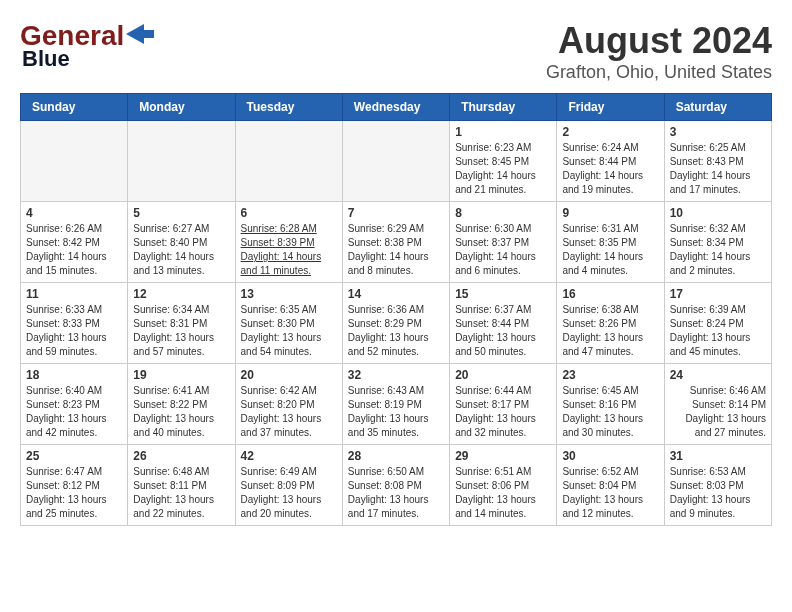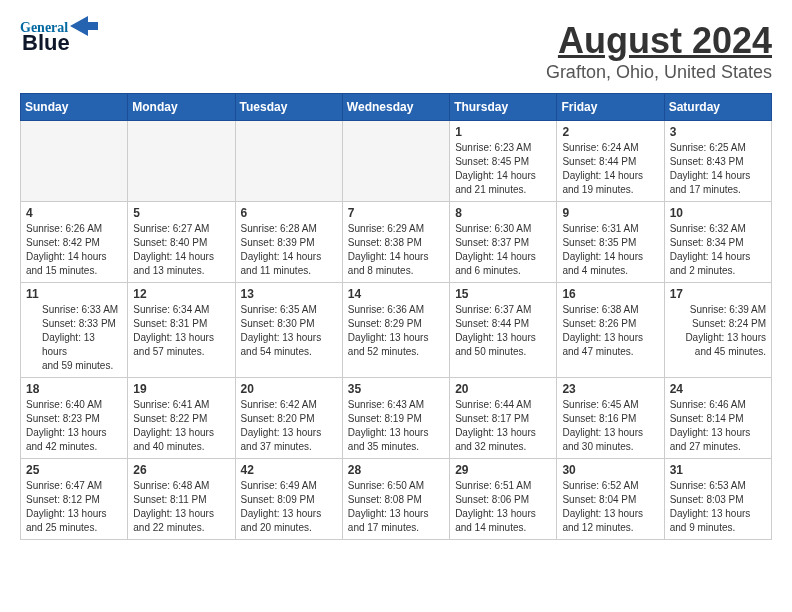--- a/index.html
+++ b/index.html
@@ -21,38 +21,37 @@
       flex-direction: column;
       align-items: flex-start;
     }
     .title-block {
       text-align: right;
     }
     .month-year {
       font-size: 36px;
       font-weight: bold;
       color: #333;
-      text-decoration: underline;
     }
     .location {
       font-size: 18px;
       color: #555;
       text-align: center;
     }
     table {
       width: 100%;
       border-collapse: collapse;
       table-layout: fixed;
     }
     th {
       background: #2563b0;
       color: #fff;
       font-size: 12px;
       font-weight: bold;
-      padding: 6px 4px;
+      padding: 6px 11px;
       text-align: left;
       border: 1px solid #1a4d96;
     }
     td {
       border: 1px solid #ccc;
       vertical-align: top;
       padding: 4px 5px;
       height: 80px;
       font-size: 10.5px;
       color: #333;
@@ -72,21 +71,21 @@
       line-height: 1.4;
       color: #333;
     }
   </style>
 </head>
 <body>
 
 <div class="header-area">
   <div class="logo">
     <div style="display:flex;align-items:center;">
-      <span style="font-size:14px;font-weight:bold;color:#0369a1;font-family:Liberation Serif, serif;"><span>General</span></span>
+      <span style="font-size:28px;font-weight:bold;color:#7f1d1d;"><span>General</span></span>
       <svg width="28" height="20" viewBox="0 0 28 20" style="margin-left:2px;margin-top:-4px;">
         <polygon points="0,10 18,0 18,6 28,6 28,14 18,14 18,20" fill="#2563b0"></polygon>
       </svg>
     </div>
     <span style="font-size:22px;font-weight:bold;color:#0f172a;margin-top:-6px;margin-left:2px;text-align:center;">Blue</span>
   </div>
   <div class="title-block">
     <div class="month-year">August 2024</div>
     <div class="location">Grafton, Ohio, United States</div>
   </div>
@@ -142,21 +141,21 @@
         </td>
         <td>
           <span class="day-num">5</span>
           <div class="cell-text" style="white-space: pre-line;">Sunrise: 6:27 AM
 Sunset: 8:40 PM
 Daylight: 14 hours
 and 13 minutes.</div>
         </td>
         <td>
           <span class="day-num">6</span>
-          <div class="cell-text" style="white-space: pre-line;">Sunrise: 6:28 AM
+          <div class="cell-text" style="white-space: pre-line; text-decoration: underline;">Sunrise: 6:28 AM
 Sunset: 8:39 PM
 Daylight: 14 hours
 and 11 minutes.</div>
         </td>
         <td>
           <span class="day-num">7</span>
           <div class="cell-text" style="white-space: pre-line;">Sunrise: 6:29 AM
 Sunset: 8:38 PM
 Daylight: 14 hours
 and 8 minutes.</div>
@@ -179,21 +178,21 @@
           <span class="day-num">10</span>
           <div class="cell-text" style="white-space: pre-line;">Sunrise: 6:32 AM
 Sunset: 8:34 PM
 Daylight: 14 hours
 and 2 minutes.</div>
         </td>
       </tr>
       <tr>
         <td>
           <span class="day-num">11</span>
-          <div class="cell-text" style="white-space: pre-line; margin-left: 16px;">Sunrise: 6:33 AM
+          <div class="cell-text" style="white-space: pre-line;">Sunrise: 6:33 AM
 Sunset: 8:33 PM
 Daylight: 13 hours
 and 59 minutes.</div>
         </td>
         <td>
           <span class="day-num">12</span>
           <div class="cell-text" style="white-space: pre-line;">Sunrise: 6:34 AM
 Sunset: 8:31 PM
 Daylight: 13 hours
 and 57 minutes.</div>
@@ -221,21 +220,21 @@
         </td>
         <td>
           <span class="day-num">16</span>
           <div class="cell-text" style="white-space: pre-line;">Sunrise: 6:38 AM
 Sunset: 8:26 PM
 Daylight: 13 hours
 and 47 minutes.</div>
         </td>
         <td>
           <span class="day-num">17</span>
-          <div class="cell-text" style="white-space: pre-line; text-align: right;">Sunrise: 6:39 AM
+          <div class="cell-text" style="white-space: pre-line;">Sunrise: 6:39 AM
 Sunset: 8:24 PM
 Daylight: 13 hours
 and 45 minutes.</div>
         </td>
       </tr>
       <tr>
         <td>
           <span class="day-num">18</span>
           <div class="cell-text" style="white-space: pre-line;">Sunrise: 6:40 AM
 Sunset: 8:23 PM
@@ -250,21 +249,21 @@
 and 40 minutes.</div>
         </td>
         <td>
           <span class="day-num">20</span>
           <div class="cell-text" style="white-space: pre-line;">Sunrise: 6:42 AM
 Sunset: 8:20 PM
 Daylight: 13 hours
 and 37 minutes.</div>
         </td>
         <td>
-          <span class="day-num">35</span>
+          <span class="day-num">32</span>
           <div class="cell-text" style="white-space: pre-line;">Sunrise: 6:43 AM
 Sunset: 8:19 PM
 Daylight: 13 hours
 and 35 minutes.</div>
         </td>
         <td>
           <span class="day-num">20</span>
           <div class="cell-text" style="white-space: pre-line;">Sunrise: 6:44 AM
 Sunset: 8:17 PM
 Daylight: 13 hours
@@ -272,21 +271,21 @@
         </td>
         <td>
           <span class="day-num">23</span>
           <div class="cell-text" style="white-space: pre-line;">Sunrise: 6:45 AM
 Sunset: 8:16 PM
 Daylight: 13 hours
 and 30 minutes.</div>
         </td>
         <td>
           <span class="day-num">24</span>
-          <div class="cell-text" style="white-space: pre-line;">Sunrise: 6:46 AM
+          <div class="cell-text" style="white-space: pre-line; text-align: right;">Sunrise: 6:46 AM
 Sunset: 8:14 PM
 Daylight: 13 hours
 and 27 minutes.</div>
         </td>
       </tr>
       <tr>
         <td>
           <span class="day-num">25</span>
           <div class="cell-text" style="white-space: pre-line;">Sunrise: 6:47 AM
 Sunset: 8:12 PM

